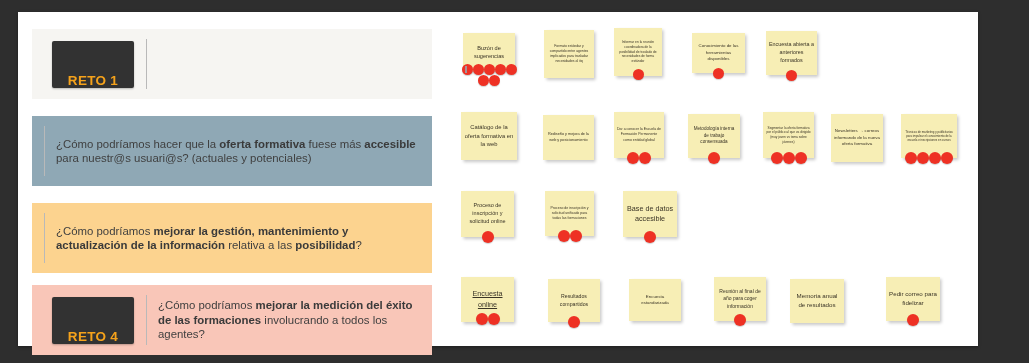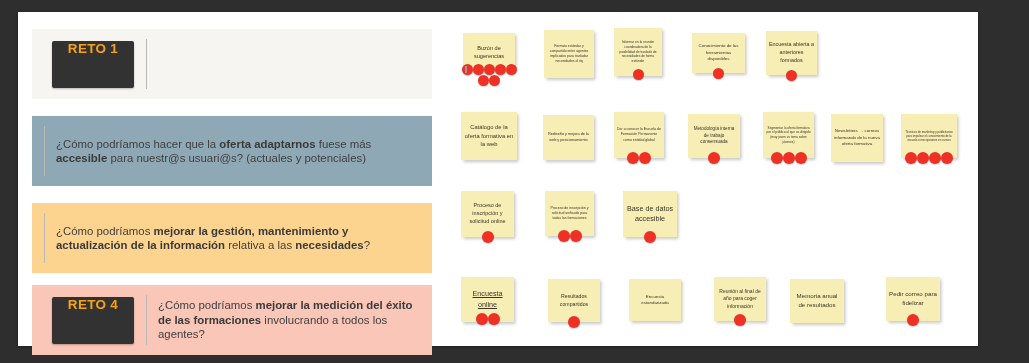--- a/index.html
+++ b/index.html
@@ -17,21 +17,21 @@
 
   
   .banner{
     position:absolute;left:14px;width:400px;height:70px;
     display:flex;align-items:center;
   }
   .banner .chip{
     width:82px;height:47px;margin-left:20px;
     background:#323232;
     border-radius:2px;
-    display:flex;align-items:flex-start;justify-content:center;
+    display:flex;align-items:flex-end;justify-content:center;
     flex:0 0 auto;
     box-shadow:0 1px 2px rgba(0,0,0,.25);
   }
   .banner .chip span{
     color:#f5a21b;font-weight:bold;font-size:13.5px;letter-spacing:.3px;
   }
   .banner .divider{
     width:1px;align-self:stretch;margin:10px 0 10px 12px;
     background:#b9b9b9;flex:0 0 auto;
   }
@@ -79,25 +79,25 @@
 
     <div id="banners">
         <div class="banner b1" style="background: rgb(246, 245, 242);">
           <div class="chip">
             <span>RETO 1</span>
           </div>
           <div class="divider"></div>
         </div>
         <div class="banner b2" style="background: rgb(143, 168, 181);">
           <div class="divider"></div>
-          <div class="qtext">¿Cómo podríamos hacer que la <b>oferta adaptarnos</b> fuese más <b>accesible</b> para nuestr@s usuari@s? (actuales y potenciales)</div>
+          <div class="qtext">¿Cómo podríamos hacer que la <b>oferta formativa</b> fuese más <b>accesible</b> para nuestr@s usuari@s? (actuales y potenciales)</div>
         </div>
         <div class="banner b3" style="background: rgb(252, 211, 143);">
           <div class="divider"></div>
-          <div class="qtext">¿Cómo podríamos <b>mejorar la gestión, mantenimiento y actualización de la información</b> relativa a las <b>necesidades</b>?</div>
+          <div class="qtext">¿Cómo podríamos <b>mejorar la gestión, mantenimiento y actualización de la información</b> relativa a las <b>posibilidad</b>?</div>
         </div>
         <div class="banner b4" style="background: rgb(249, 198, 184);">
           <div class="chip">
             <span>RETO 4</span>
           </div>
           <div class="divider"></div>
           <div class="qtext">¿Cómo podríamos <b>mejorar la medición del éxito de las formaciones</b> involucrando a todos los agentes?</div>
         </div>
       </div>
     <div id="notes">

